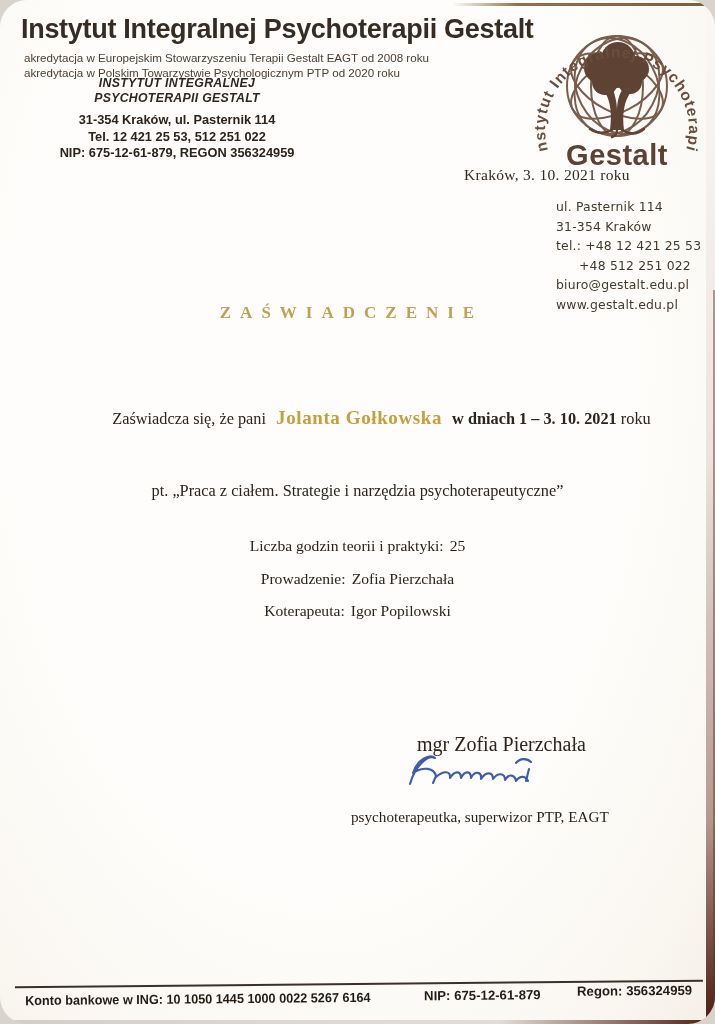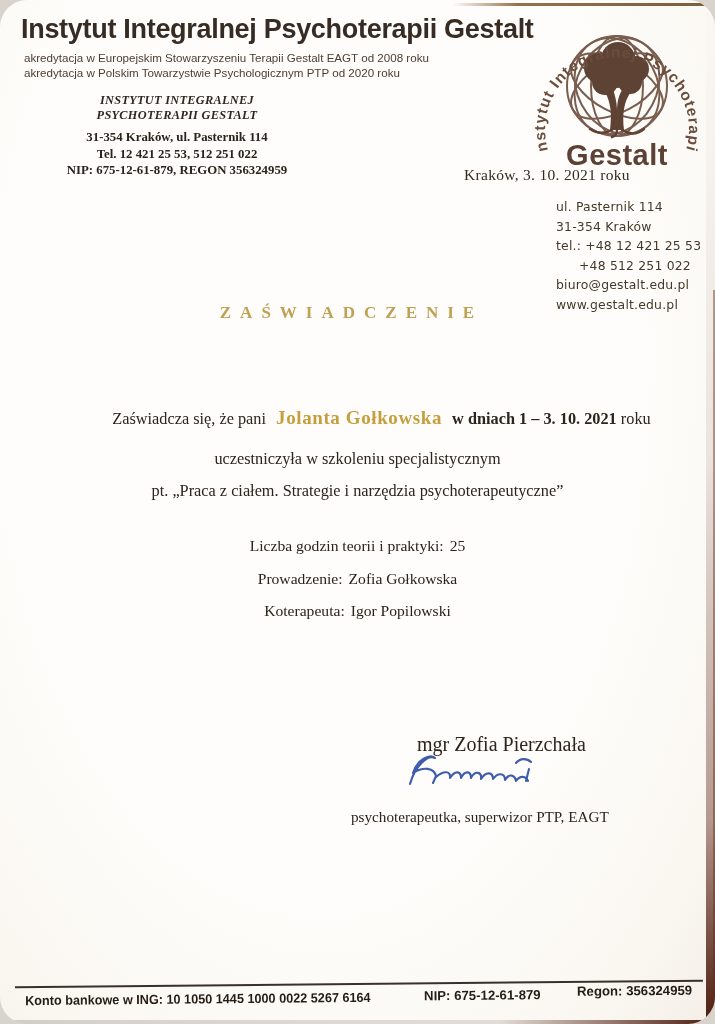--- a/index.html
+++ b/index.html
@@ -22,22 +22,22 @@
 
   
   .brand-title{position:absolute;left:21px;top:14px;
     font-family:"Liberation Sans","DejaVu Sans",sans-serif;
     font-size:27px;font-weight:700;color:#372c23;letter-spacing:-0.3px;}
   .accreditations{position:absolute;left:24px;top:51px;
     font-family:"Liberation Sans","DejaVu Sans",sans-serif;
     font-size:11.6px;font-weight:500;color:#4d3d30;line-height:14.5px;}
 
   
-  .stamp{position:absolute;left:52px;top:93px;width:250px;text-align:center;
-    font-family:Liberation Serif, serif;color:#2f2720;}
+  .stamp{position:absolute;left:52px;top:76px;width:250px;text-align:center;
+    font-family:Liberation Sans, sans-serif;color:#2f2720;}
   .stamp .l1{font-size:12.3px;font-weight:700;font-style:italic;line-height:15px;letter-spacing:.3px;}
   .stamp .addr{margin-top:6px;font-size:12.8px;font-weight:600;line-height:16.5px;color:#2b231c;}
 
   
   .logo{position:absolute;left:512px;top:4px;width:200px;height:168px;}
 
   
   .dateline{position:absolute;left:464px;top:166px;font-size:15.5px;color:#332a21;letter-spacing:.3px;}
   .contact{position:absolute;left:556px;top:197px;
     font-family:"DejaVu Sans","Liberation Sans",sans-serif;
@@ -142,28 +142,27 @@
   </div>
 
   <div class="cert-title">ZAŚWIADCZENIE</div>
 
   <div class="bodyline line1">
     <span>Zaświadcza się, że pani</span>
     <span class="participant">Jolanta Gołkowska</span>
     <span class="datespan">w dniach  1 – 3. 10. 2021</span>
     <span>roku</span>
   </div>
-  <div class="bodyline line2">uczestniczyła w szkoleniu specjalistycznym</div>
   <div class="bodyline line3">pt. „Praca z ciałem. Strategie i narzędzia psychoterapeutyczne”</div>
 
   <div class="detail d0">
     <span>Liczba godzin teorii i praktyki:</span><span class="val">25</span>
   </div>
   <div class="detail d1">
-    <span>Prowadzenie:</span><span class="val">Zofia Gołkowska</span>
+    <span>Prowadzenie:</span><span class="val">Zofia Pierzchała</span>
   </div>
   <div class="detail d2">
     <span>Koterapeuta:</span><span class="val">Igor Popilowski</span>
   </div>
 
   <div class="sig-name">mgr Zofia Pierzchała</div>
   <svg class="sig-svg" width="160" height="46" viewBox="0 0 160 46">
     <g stroke="#3e5cab" stroke-width="2.1" fill="none" stroke-linecap="round" stroke-linejoin="round">
       <path d="M12 38 C17 20 30 8 37 12 C32 7 19 14 15 27 C26 20 36 22 38 30 L35 37"></path>
       <path d="M38 31 C46 24 53 25 52 32 C57 24 63 25 63 32 C67 24 73 25 73 32 C77 24 84 26 83 33 C88 25 95 26 95 33 C100 26 107 27 107 34 C111 27 117 29 118 35 C122 29 128 30 130 35"></path>

